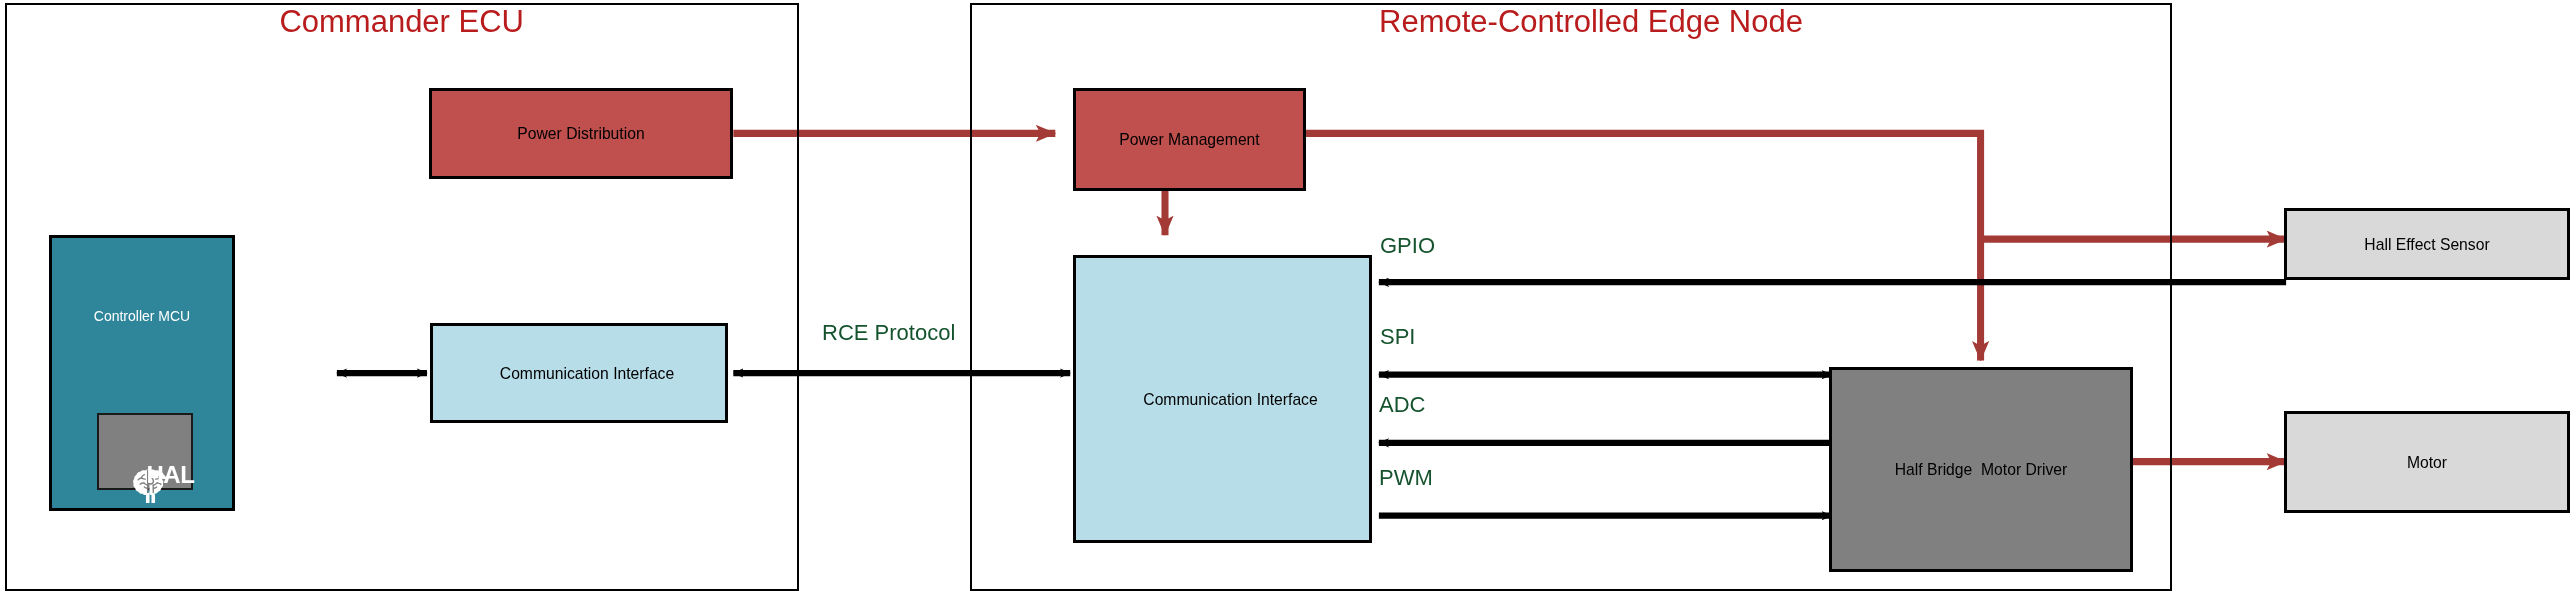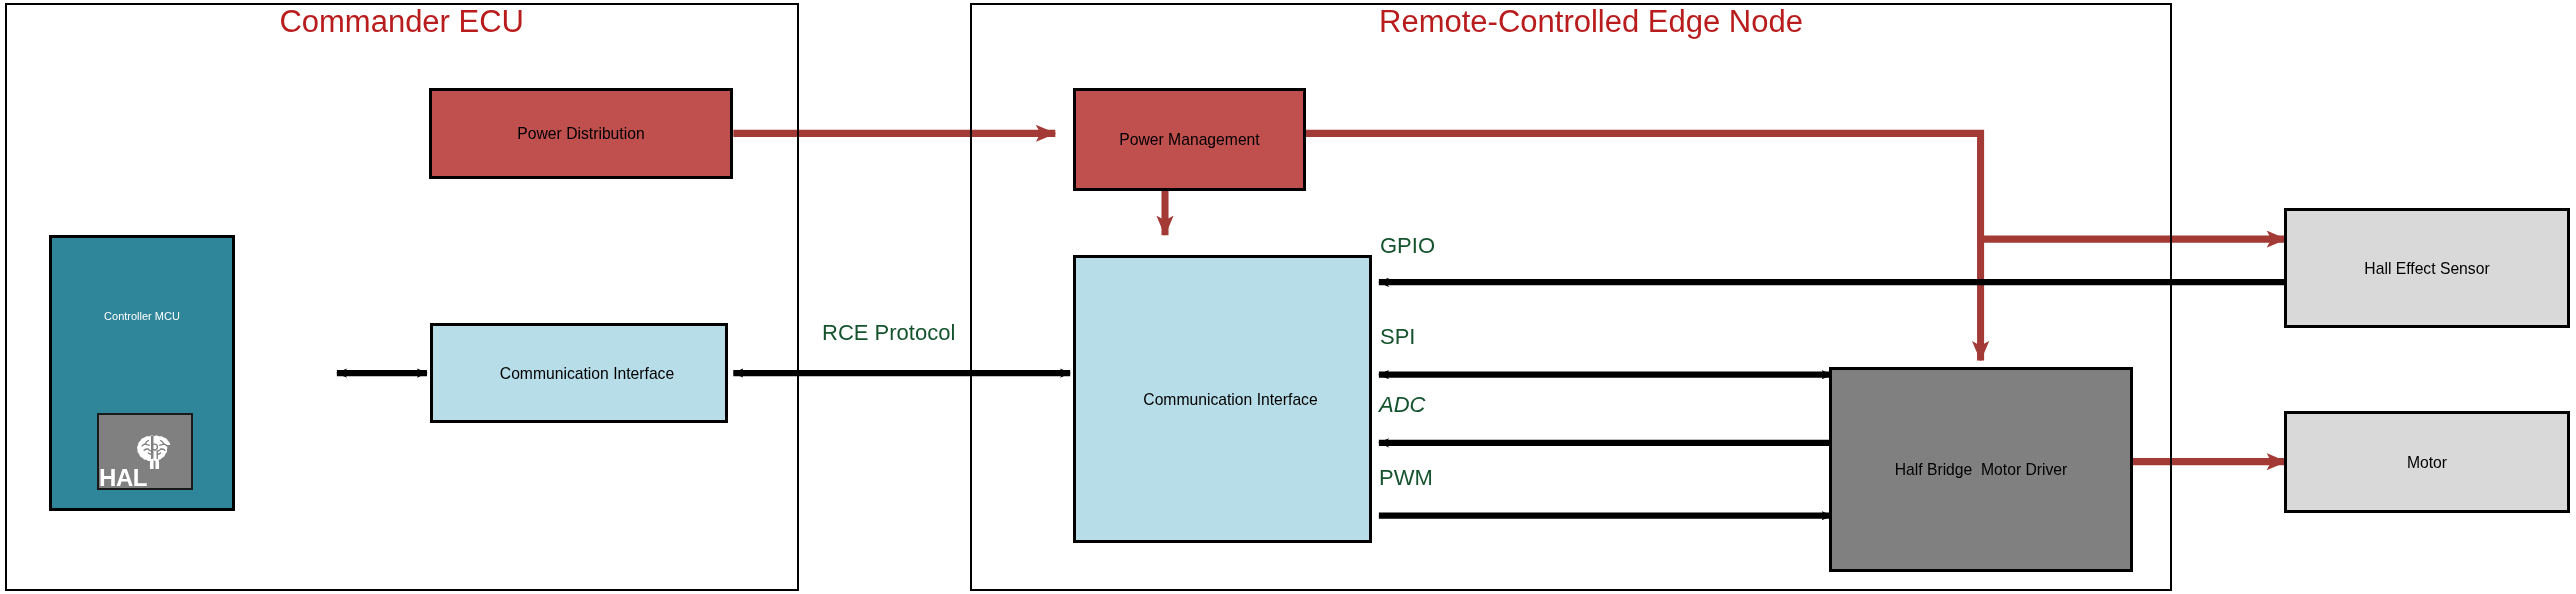--- a/index.html
+++ b/index.html
@@ -65,36 +65,35 @@
   .block.lgrey { background: #D9D9D9; }
 
   
   .mcu-label {
     position: absolute;
     left: 0;
     right: 0;
     top: 69px;
     text-align: center;
     color: #ffffff;
-    font-size: 11px;
+    font-size: 14px;
     line-height: 19px;
     font-family: "Liberation Sans", sans-serif;
   }
 
   
   .hal-badge {
     position: absolute;
     box-sizing: border-box;
     border: 2.4px solid #1a1a1a;
     background: #808080;
     display: flex;
-    align-items: flex-start;
+    align-items: flex-end;
     justify-content: center;
     gap: 10px;
-    flex-direction: column;
   }
   .hal-badge .brain {
     width: 41px;
     height: 41px;
     flex: 0 0 auto;
     display: block;
   }
   .hal-badge .hal-text {
     color: #ffffff;
     font-size: 24px;
@@ -227,28 +226,28 @@
   </div>
 
   <div class="block blue" style="left:430px; top:323px; width:298px; height:100px;">Communication Interface</div>
 
   <div class="block red" style="left:1073px; top:88px; width:233px; height:103px;">Power Management</div>
 
   <div class="block blue" style="left:1073px; top:255px; width:299px; height:288px;">Communication Interface</div>
 
   <div class="block grey" style="left:1829px; top:367px; width:304px; height:205px;">Half Bridge  Motor Driver</div>
 
-  <div class="block lgrey" style="left:2284px; top:208px; width:286px; height:120px;">Hall Effect Sensor</div>
+  <div class="block lgrey" style="left:2284px; top:208px; width:286px; height:72px;">Hall Effect Sensor</div>
 
   <div class="block lgrey" style="left:2284px; top:411px; width:286px; height:102px;">Motor</div>
 
   <div class="wire-label" style="left:801px; top:320px;padding-left:21px;">RCE Protocol</div>
 
   <div class="wire-label" style="left:1380px; top:233px;">GPIO</div>
 
   <div class="wire-label" style="left:1380px; top:324px;">SPI</div>
 
-  <div class="wire-label" style="left:1379px; top:392px;font-style:italic;">ADC</div>
+  <div class="wire-label" style="left:1379px; top:392px;">ADC</div>
 
   <div class="wire-label" style="left:1379px; top:465px;">PWM</div>
 
 </div>
 
 
 </body></html>

